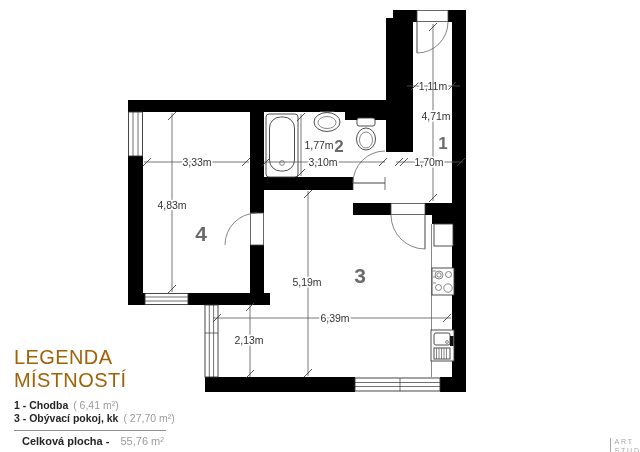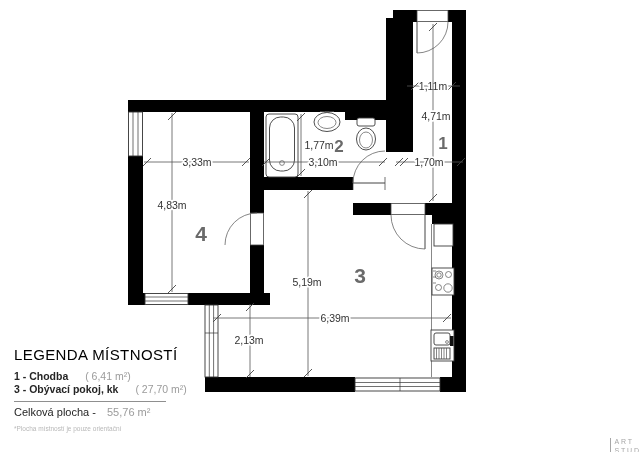--- a/index.html
+++ b/index.html
@@ -23,27 +23,27 @@
     stroke:#fff;stroke-width:3.5px;paint-order:stroke;stroke-linejoin:round;
   }
   .rnum{
     font-weight:bold;fill:#6a6a6a;text-anchor:middle;
     stroke:#fff;stroke-width:4px;paint-order:stroke;stroke-linejoin:round;
   }
   .rnum-s{font-size:17px;}
   .rnum-l{font-size:21px;}
 
   .legend{position:absolute;left:14px;top:346px;width:170px;}
-  .legend-title{font-size:15px;color:#000000;letter-spacing:0.4px;margin-bottom:7px;}
+  .legend-title{font-size:20px;color:#a16207;letter-spacing:0.4px;margin-bottom:7px;}
   .legend-item{font-size:10.5px;line-height:13px;white-space:nowrap;}
   .li-name{font-weight:bold;color:#252525;}
-  .li-area{color:#9b9b9b;margin-left:14px;}
+  .li-area{color:#9b9b9b;margin-left:2px;}
   .legend-divider{width:152px;height:1px;background:#8f8f8f;margin:5px 0 4px 0;}
   .legend-total{font-size:11px;white-space:nowrap;}
-  .lt-label{font-weight:normal;color:#252525;}
+  .lt-label{font-weight:bold;color:#252525;margin-left:8px;}
   .lt-value{color:#9b9b9b;margin-left:8px;}
   .legend-footnote{font-size:6.5px;color:#b8b8b8;margin-top:7px;}
 
   .logo{position:absolute;left:562px;top:417px;display:flex;align-items:center;color:#a6a6a6;}
   .logo-crs{font-size:23px;font-weight:bold;letter-spacing:-2px;line-height:22px;margin-top:37px;}
   .logo-divider{width:1px;height:18px;background:#a6a6a6;margin:0 4px 0 5px;}
   .logo-text{display:flex;flex-direction:column;font-size:7px;letter-spacing:1.8px;line-height:8.5px;}
 </style>
 </head>
 <body>

